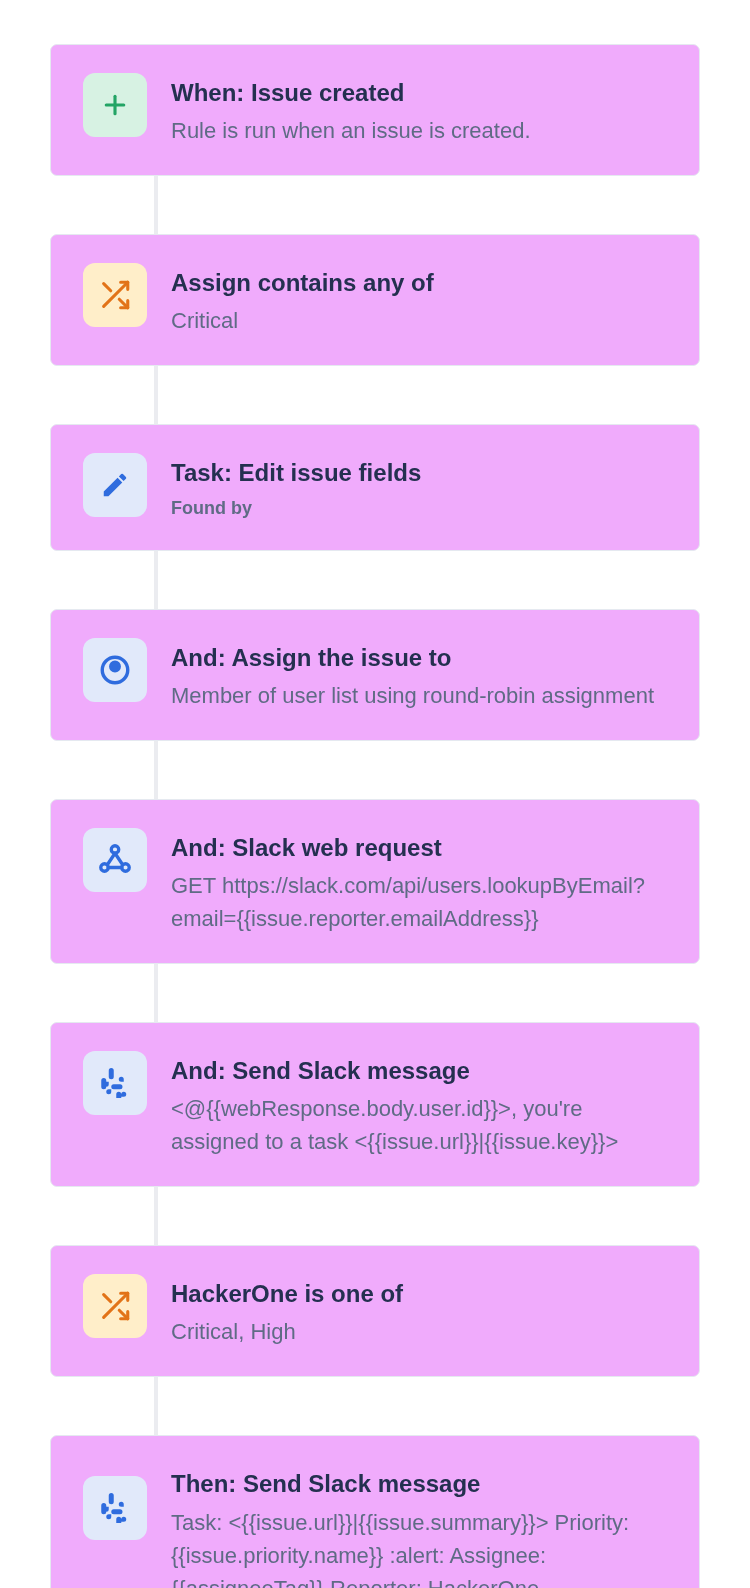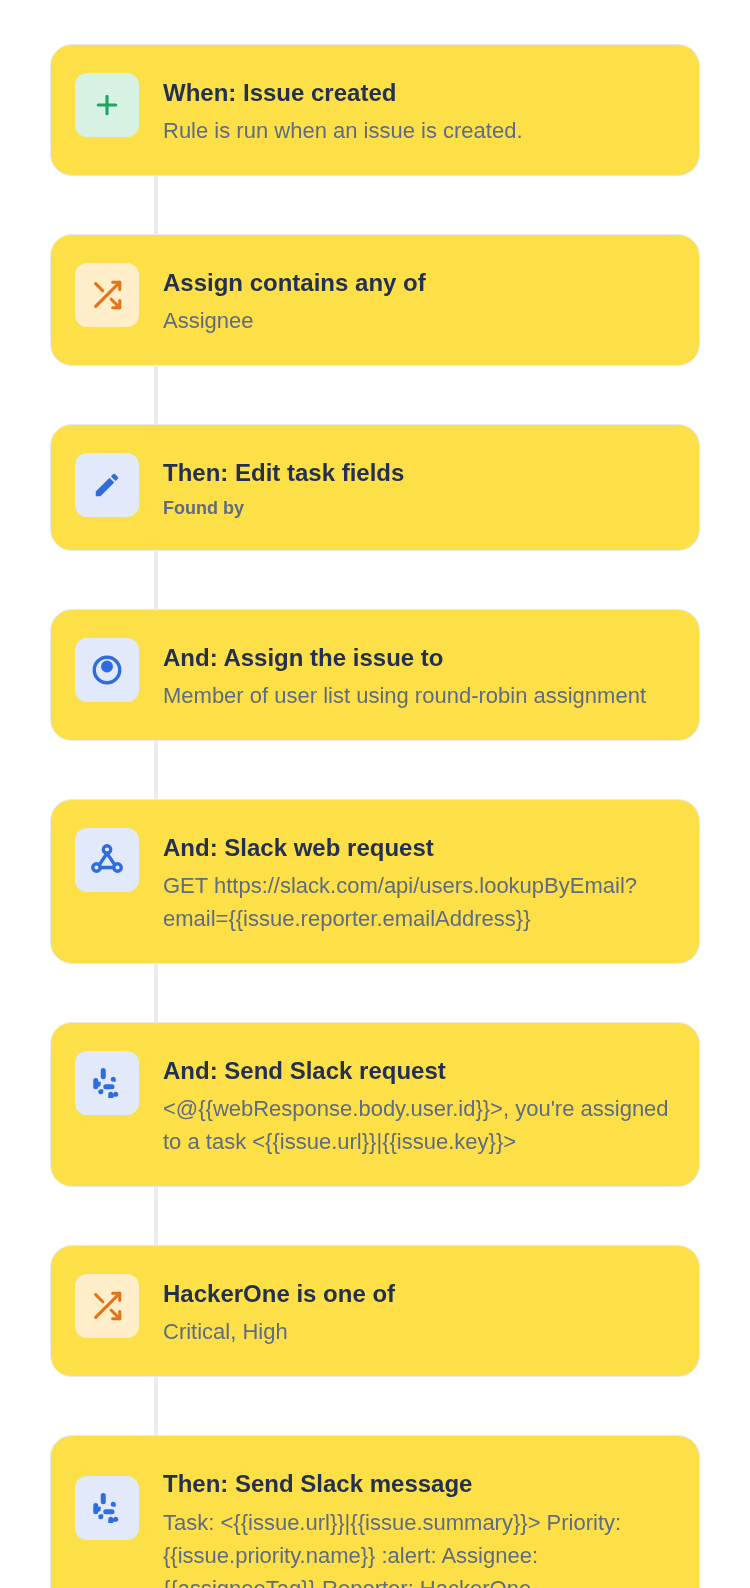--- a/index.html
+++ b/index.html
@@ -4,24 +4,24 @@
   <style>
     * { box-sizing: border-box; margin: 0; padding: 0; }
     body {
       width: 750px;
       height: 1588px;
       font-family: -apple-system, BlinkMacSystemFont, "Segoe UI", sans-serif;
       padding: 44px 50px 0 50px;
       position: relative;
     }
     .card {
-      background: #fde047;
+      background: #f0abfc;
       border: 1px solid #e5e9f0;
-      border-radius: 22px;
-      padding: 28px 24px;
+      border-radius: 7px;
+      padding: 28px 32px;
       display: flex;
       align-items: flex-start;
       gap: 24px;
       position: relative;
       z-index: 2;
     }
     .connector {
       width: 4px;
       height: 58px;
       background: #ebecf0;
@@ -83,33 +83,33 @@
     <svg width="34" height="34" viewBox="0 0 24 24" fill="none" stroke="#e27318" stroke-width="2.2" stroke-linecap="round" stroke-linejoin="round">
         <path d="M16 3h5v5"></path>
         <path d="M4 20 21 3"></path>
         <path d="M21 16v5h-5"></path>
         <path d="M15 15l6 6"></path>
         <path d="M4 4l5 5"></path>
       </svg>
   </div>
   <div class="card-content">
     <div class="card-title">Assign contains any of</div>
-    <div class="card-sub">Assignee</div>
+    <div class="card-sub">Critical</div>
   </div>
 </div>
 <div class="connector"></div>
 
 <div class="card">
   <div class="icon-box icon-blue">
     <svg width="30" height="30" viewBox="0 0 24 24" fill="#2f6cde">
         <path d="M3 17.25V21h3.75L17.81 9.94l-3.75-3.75L3 17.25zM20.71 7.04a1 1 0 0 0 0-1.41l-2.34-2.34a1 1 0 0 0-1.41 0l-1.83 1.83 3.75 3.75 1.83-1.83z"></path>
       </svg>
   </div>
   <div class="card-content">
-    <div class="card-title">Then: Edit task fields</div>
+    <div class="card-title">Task: Edit issue fields</div>
     <div class="card-sub-bold">Found by</div>
   </div>
 </div>
 <div class="connector"></div>
 
 <div class="card">
   <div class="icon-box icon-blue">
     <svg width="34" height="34" viewBox="0 0 24 24" fill="none" stroke="#2f6cde" stroke-width="2.4">
         <circle cx="12" cy="12" r="9"></circle>
         <circle cx="12" cy="9.5" r="3" fill="#2f6cde"></circle>
@@ -140,21 +140,21 @@
 </div>
 <div class="connector"></div>
 
 <div class="card">
   <div class="icon-box icon-blue">
     <svg width="30" height="30" viewBox="0 0 24 24" fill="#2f6cde">
         <path d="M5 15a2 2 0 1 1 0-4h2v2a2 2 0 0 1-2 2zm4 0a2 2 0 0 1 2-2h5a2 2 0 1 1 0 4h-5a2 2 0 0 1-2-2zm6-6a2 2 0 1 1 4 0v2h-2a2 2 0 0 1-2-2zm-6 0a2 2 0 0 1-2-2V2a2 2 0 1 1 4 0v5a2 2 0 0 1-2 2zm-4 6a2 2 0 1 1-4 0v-5a2 2 0 1 1 4 0v5zm14 4a2 2 0 1 1 0 4h-2v-2a2 2 0 0 1 2-2zm-4 0a2 2 0 0 1 2 2v5a2 2 0 1 1-4 0v-5a2 2 0 0 1 2-2zM9 19a2 2 0 1 1-4 0 2 2 0 0 1 2-2h2v2z"></path>
       </svg>
   </div>
   <div class="card-content">
-    <div class="card-title">And: Send Slack request</div>
+    <div class="card-title">And: Send Slack message</div>
     <div class="card-sub">&lt;@{{webResponse.body.user.id}}&gt;, you're assigned to a task &lt;{{issue.url}}|{{issue.key}}&gt;</div>
   </div>
 </div>
 <div class="connector"></div>
 
 <div class="card">
   <div class="icon-box icon-yellow">
     <svg width="34" height="34" viewBox="0 0 24 24" fill="none" stroke="#e27318" stroke-width="2.2" stroke-linecap="round" stroke-linejoin="round">
         <path d="M16 3h5v5"></path>
         <path d="M4 20 21 3"></path>

